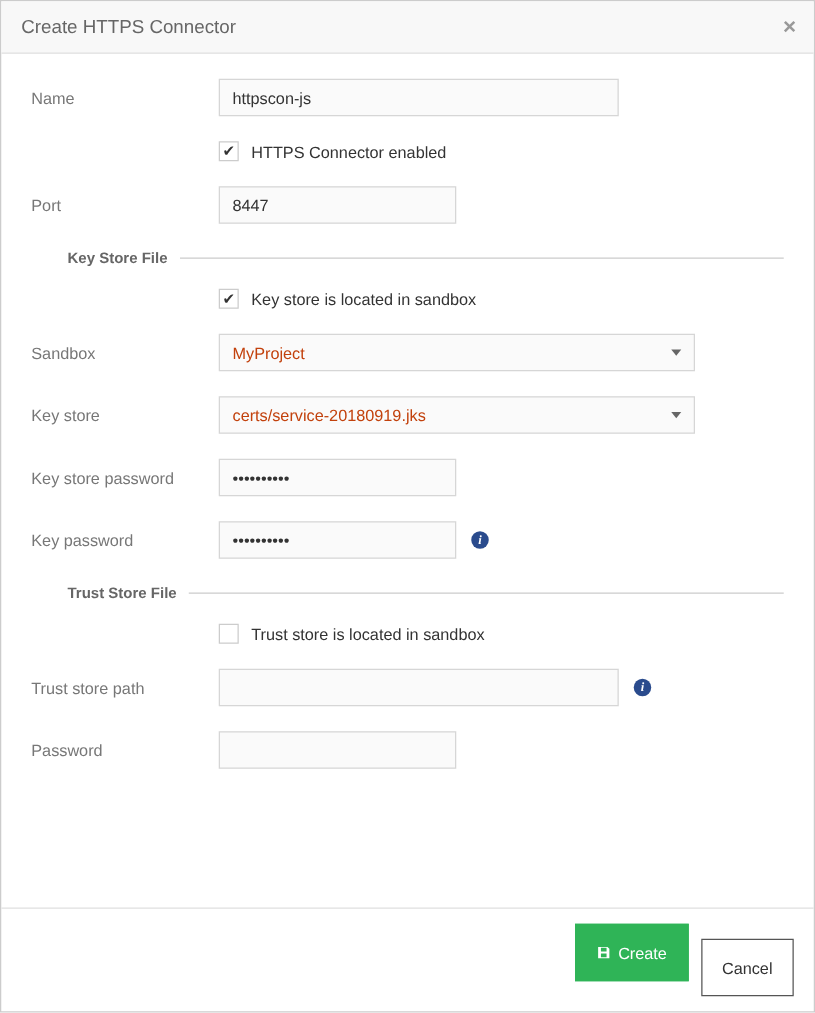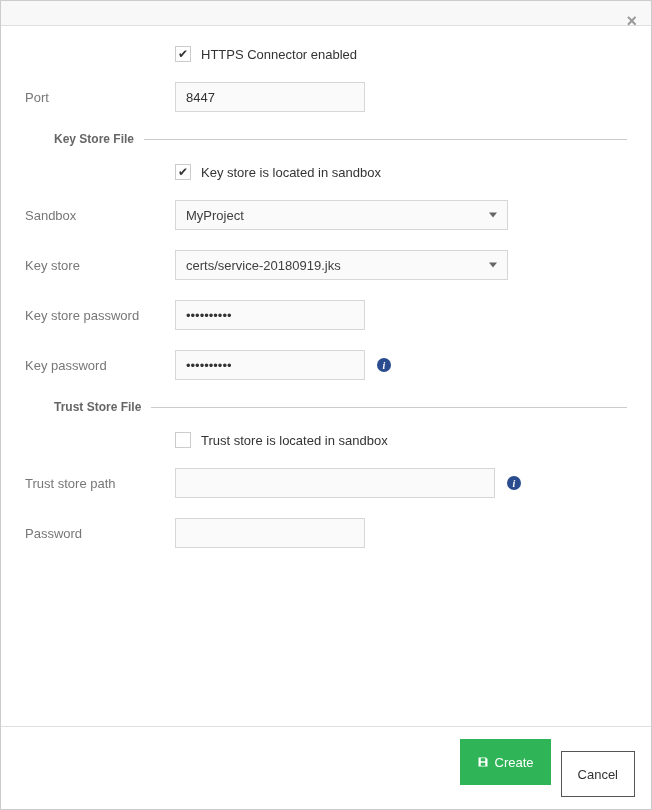--- a/index.html
+++ b/index.html
@@ -50,27 +50,27 @@
     height: 30px;
     border: 1px solid #d6d6d6;
     background: #fafafa;
     padding: 0 10px;
     font-size: 13px;
     color: #333;
   }
   .input-wide { width: 320px; }
   .input-med { width: 190px; }
   .select {
-    width: 333px;
+    width: 381px;
     height: 30px;
     border: 1px solid #d6d6d6;
     background: #fafafa;
     padding: 0 28px 0 10px;
     font-size: 13px;
-    color: #404040;
+    color: #c2410c;
     position: relative;
     display: flex;
     align-items: center;
     cursor: pointer;
   }
   .select .caret {
     position: absolute;
     right: 10px;
     top: 50%;
     transform: translateY(-50%);
@@ -168,25 +168,30 @@
     display: inline-block;
     width: 12px;
     height: 12px;
   }
   .save-icon svg { display: block; }
 </style>
 </head>
 <body>
 
 <div class="header">
+  <div class="header-title">Create HTTPS Connector</div>
   <div class="close-icon">×</div>
 </div>
 
 <div class="body">
 
+  <div class="form-row">
+    <div class="label">Name</div>
+    <input class="input input-wide" value="httpscon-js" style="">
+  </div>
 
   <div class="checkbox-row">
     <div class="checkbox">
         <span>✔</span>
       </div>
     <div>HTTPS Connector enabled</div>
   </div>
 
   <div class="form-row">
     <div class="label">Port</div>

